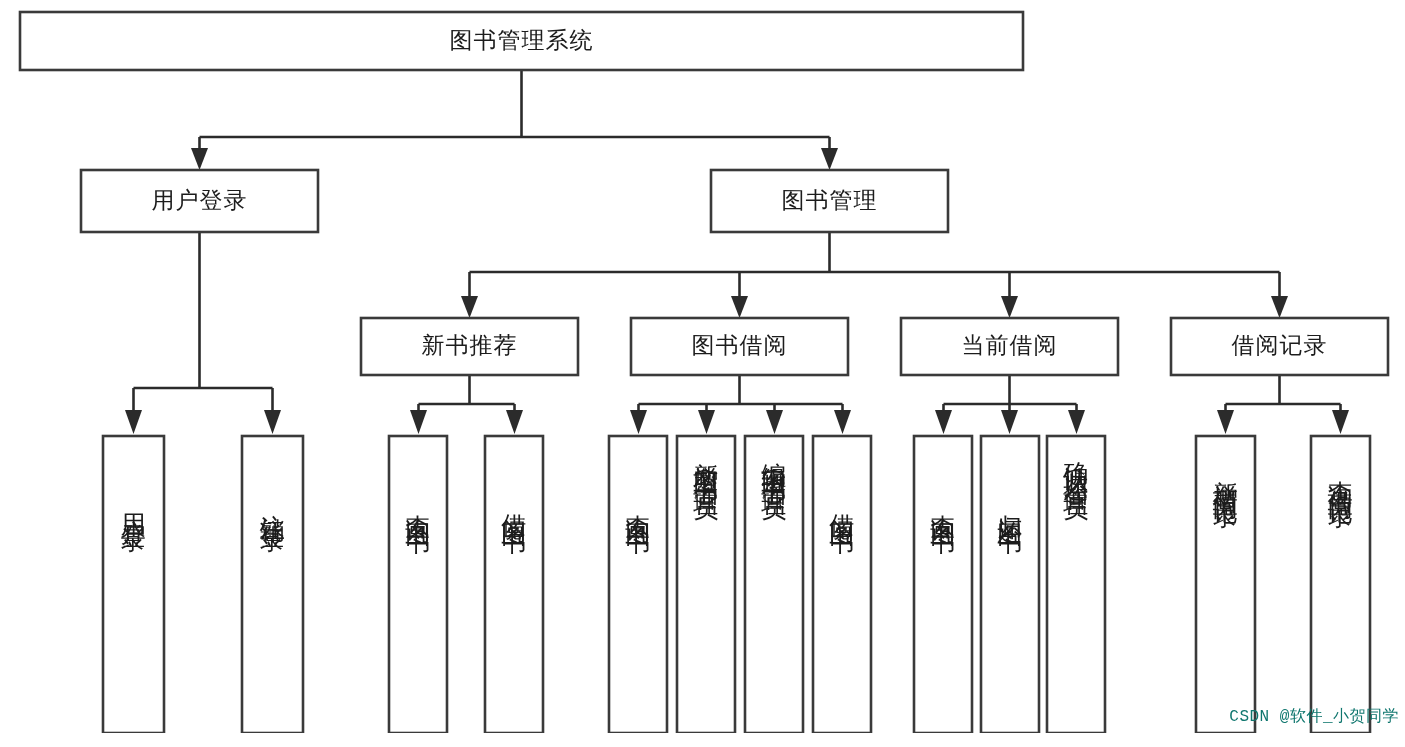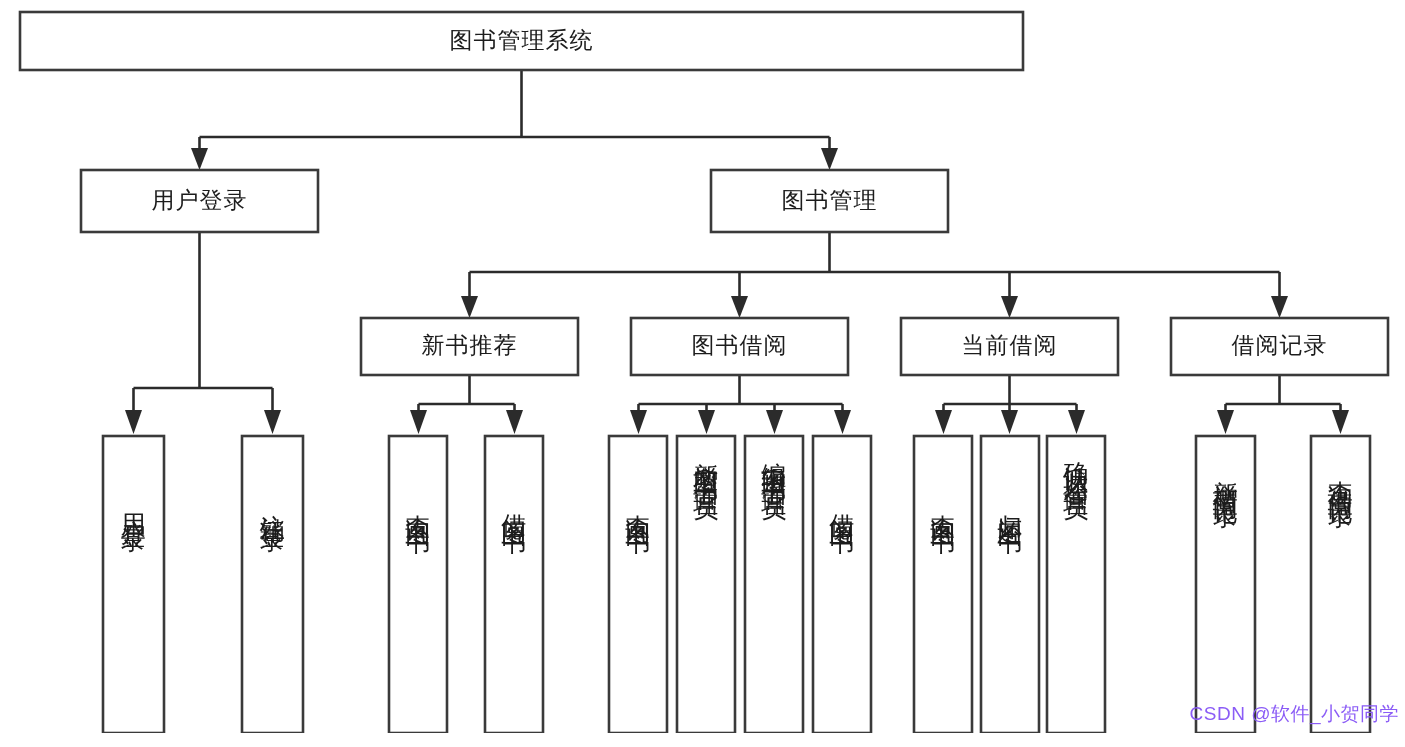--- a/index.html
+++ b/index.html
@@ -60,23 +60,23 @@
     font-size: 25px;
     line-height: 1.05;
     color: #1c1c1c;
     letter-spacing: 5px;
     white-space: nowrap;
   }
   .watermark {
     position: absolute;
     right: 12px;
     bottom: 6px;
-    font-family: Liberation Sans, sans-serif;
-    font-size: 19px;
-    color: #8b5cf6;
+    font-family: Liberation Mono, monospace;
+    font-size: 16px;
+    color: #0f766e;
     letter-spacing: 0.5px;
     white-space: nowrap;
   }
 </style>
 </head>
 <body>
 
 <div id="diagram-root">
 
   <svg class="diagram-canvas" viewBox="0 0 1405 747">

